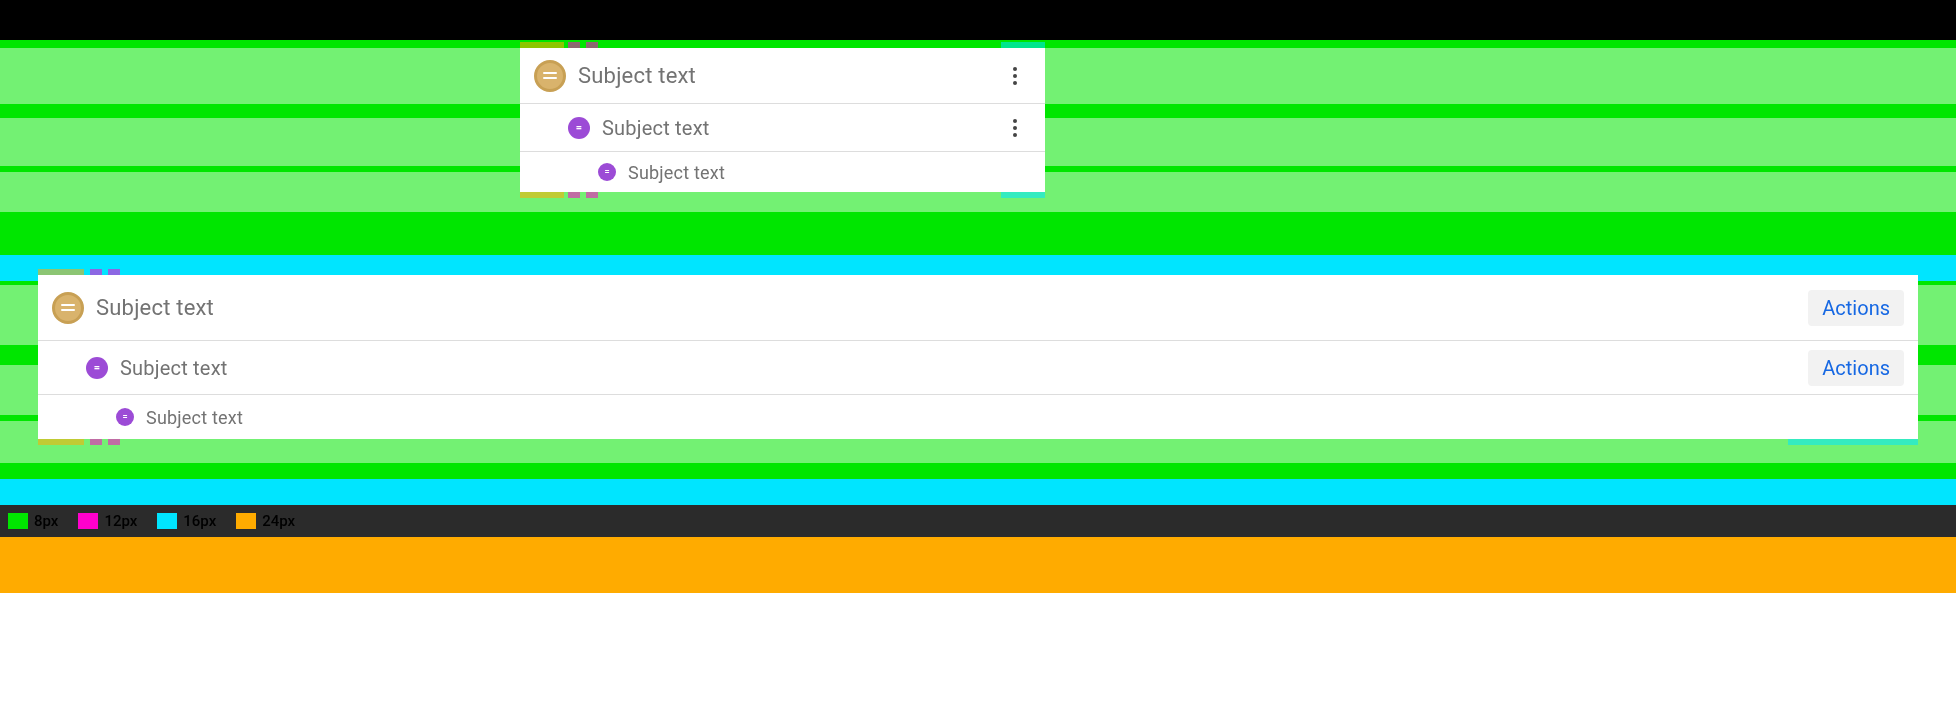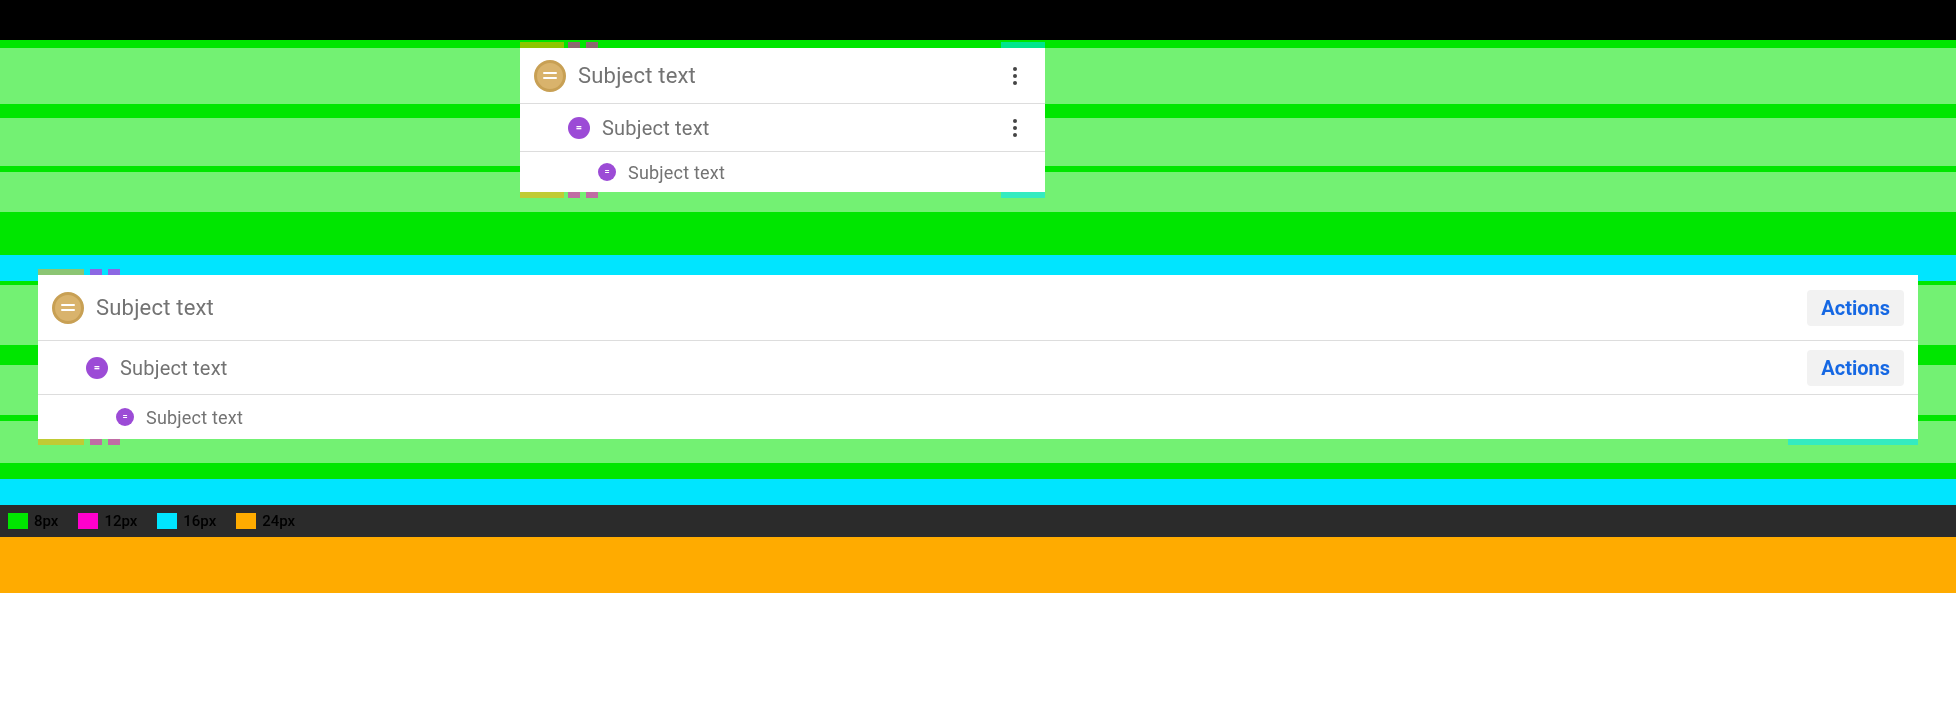--- a/index.html
+++ b/index.html
@@ -60,21 +60,20 @@
     width:100%; height:100%;
   }
   .subject { margin-left: 12px; color:#737373; letter-spacing:0.2px; flex:1 1 auto; }
   .row.lvl0 .subject { font-size: 22px; }
   .row.lvl1 .subject { font-size: 20px; }
   .row.lvl2 .subject { font-size: 18px; }
 
   .trailing {
     display:flex; align-items:center; justify-content:center;
     margin-left:auto;
-    font-weight:bold;
   }
   .kebab {
     width: 32px; height:32px;
     display:flex; flex-direction:column; align-items:center; justify-content:center;
     gap:3px; cursor:pointer;
   }
   .kebab .dot { width:4px; height:4px; background:#444; border-radius:50%; }
 
   .actions-btn {
     font-size: 20px;

